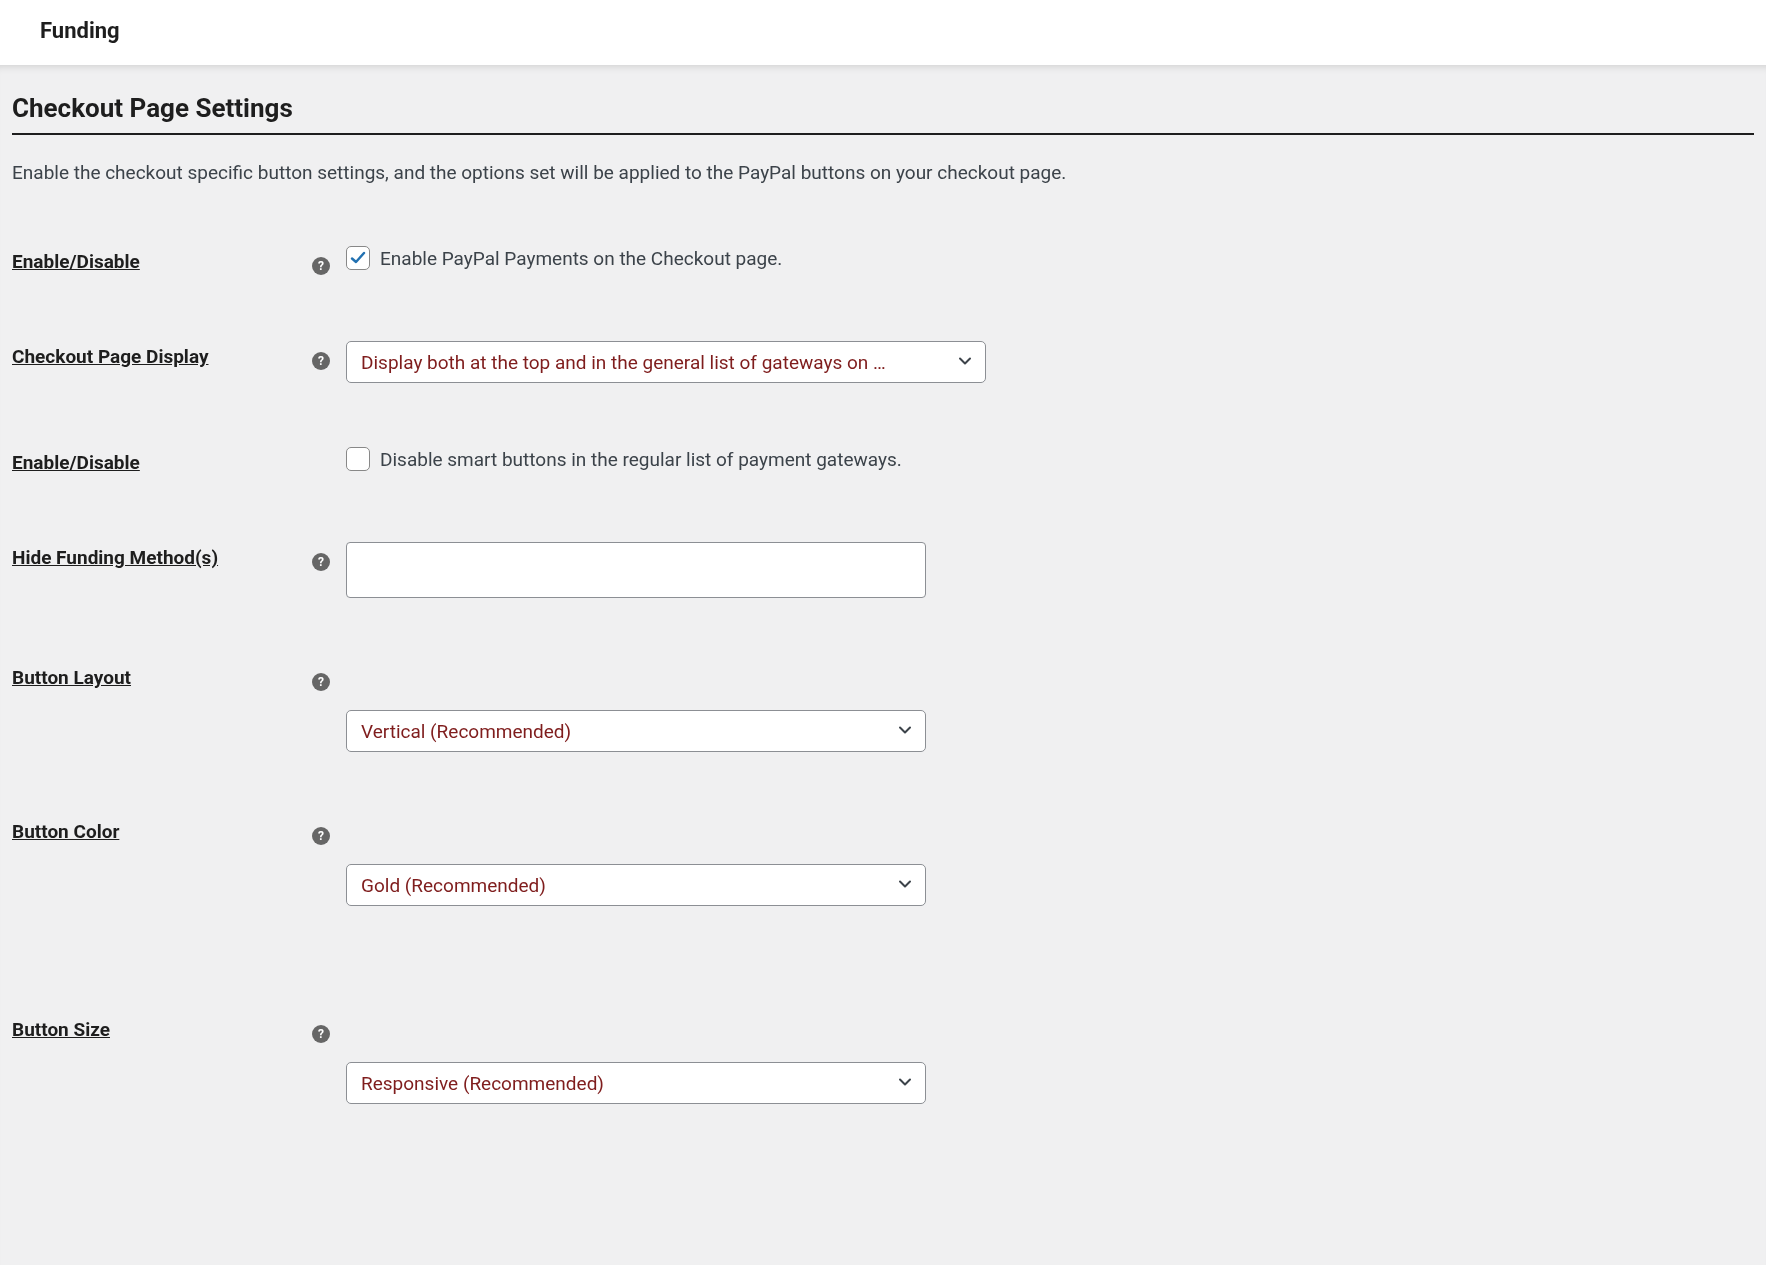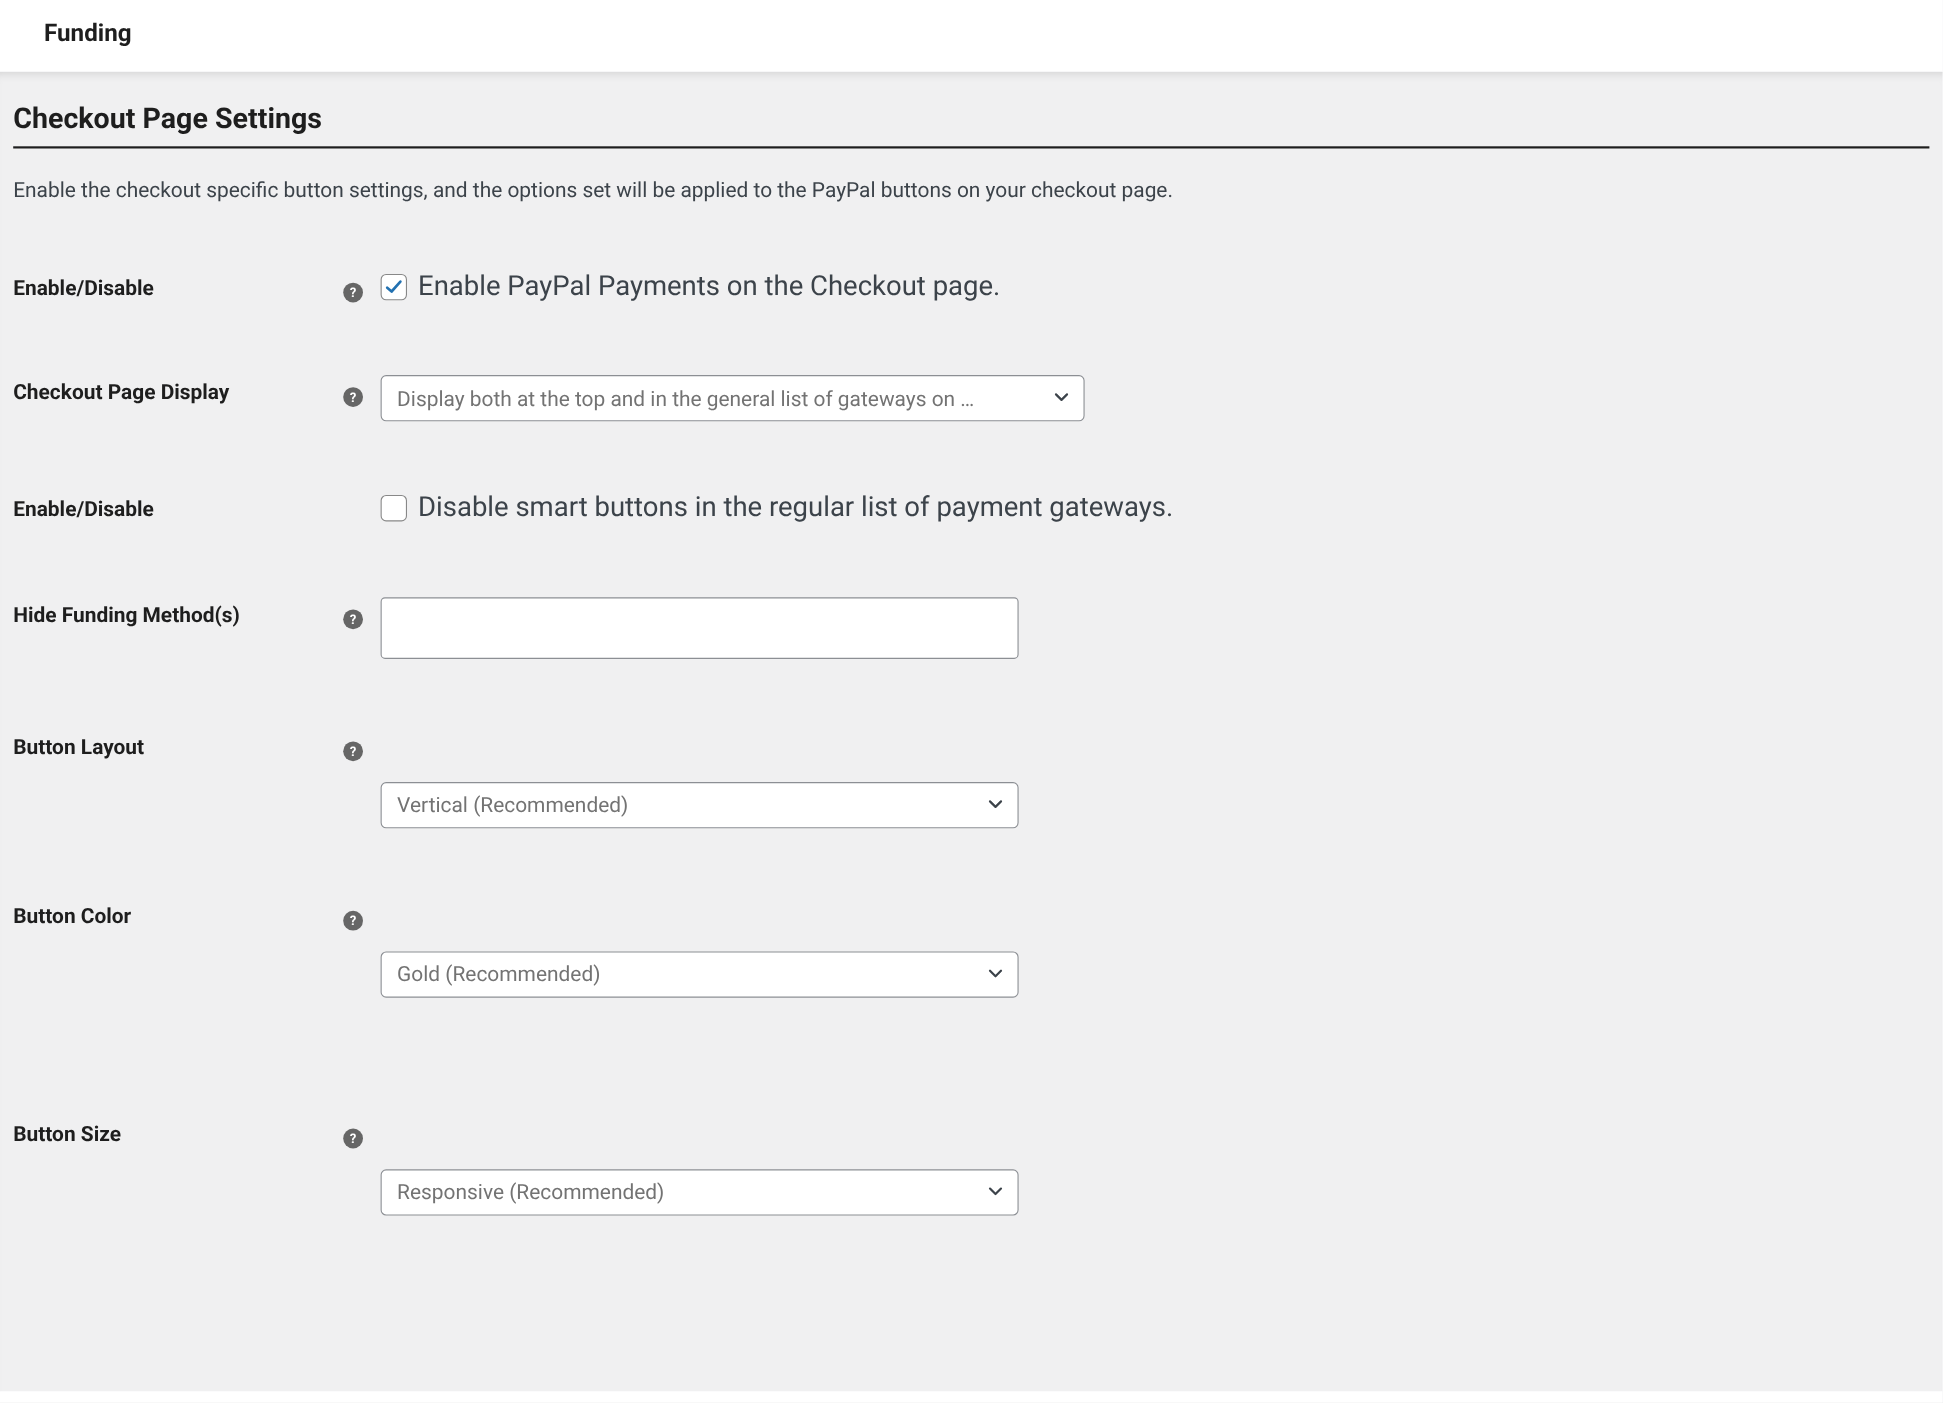--- a/index.html
+++ b/index.html
@@ -44,20 +44,21 @@
       vertical-align: top;
     }
     table.form-table th {
       text-align: left;
       padding: 14px 10px 14px 0;
       width: 300px;
       font-size: 19px;
       font-weight: 700;
       color: #1e1e1e;
       vertical-align: top;
+      text-decoration: underline;
     }
     table.form-table td.help-col {
       width: 34px;
       padding-top: 16px;
       vertical-align: top;
     }
     table.form-table td.input-col {
       padding: 10px 0;
       vertical-align: top;
     }
@@ -98,33 +99,33 @@
     .checkbox svg {
       width: 16px;
       height: 16px;
       display: none;
     }
     .checkbox.checked svg {
       display: block;
     }
     .check-label {
       color: #3c434a;
-      font-size: 25px;
+      font-size: 19px;
     }
     .select {
       position: relative;
       background: #fff;
       border: 1px solid #8c8f94;
       border-radius: 5px;
       height: 42px;
       display: flex;
       align-items: center;
       padding: 0 40px 0 14px;
       cursor: pointer;
-      color: #737373;
+      color: #7f1d1d;
       font-size: 19px;
       overflow: hidden;
     }
     .select .sel-text {
       white-space: nowrap;
       overflow: hidden;
       text-overflow: ellipsis;
       display: block;
       width: 100%;
     }

